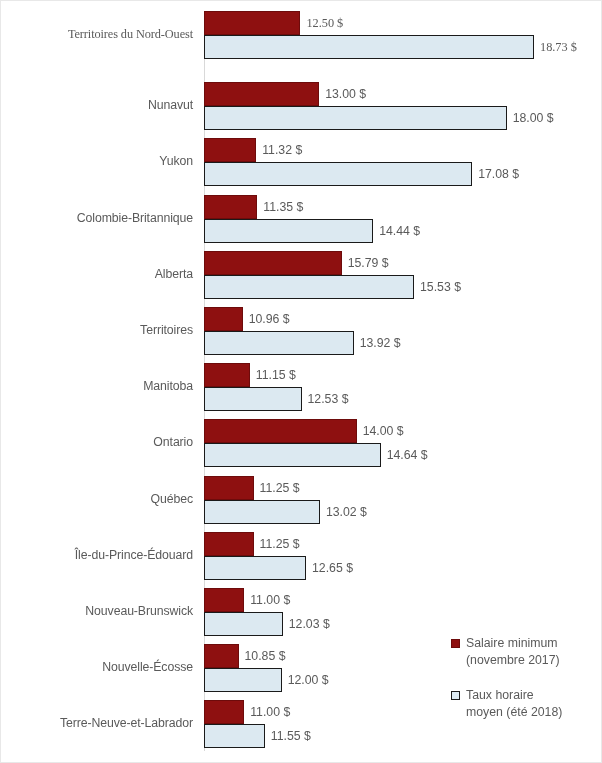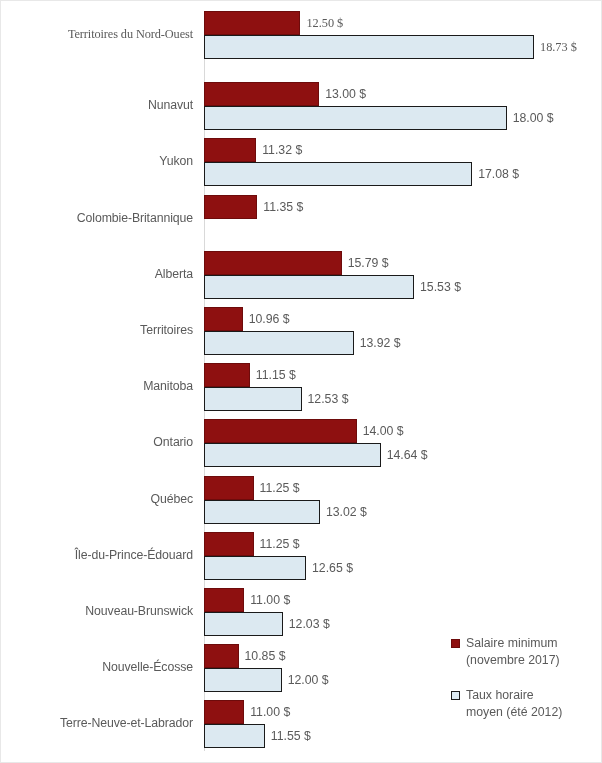--- a/index.html
+++ b/index.html
@@ -156,20 +156,24 @@
           <div class="bar-row" style="top: 24px; width: 399px;">
             <div class="bar avg-rate" title="Taux horaire moyen (été 2018): 17.08 $" style="width: 268.125px;"></div>
             <span class="bar-value" style="left: 274.125px;">17.08 $</span>
           </div>
         </div>
         <div class="cat-group" style="top: 193.6px; height: 48px;">
           <div class="cat-label" style="top: 16px;">Colombie-Britannique</div>
           <div class="bar-row" style="top: 0px; width: 399px;">
             <div class="bar min-wage" title="Salaire minimum (novembre 2017): 11.35 $" style="width: 53.25px;"></div>
             <span class="bar-value" style="left: 59.25px;">11.35 $</span>
+          </div>
+          <div class="bar-row" style="top: 24px; width: 399px;">
+            <div class="bar avg-rate" title="Taux horaire moyen (été 2018): 14.44 $" style="width: 169.125px;"></div>
+            <span class="bar-value" style="left: 175.125px;">14.44 $</span>
           </div>
         </div>
         <div class="cat-group" style="top: 249.8px; height: 48px;">
           <div class="cat-label" style="top: 16px;">Alberta</div>
           <div class="bar-row" style="top: 0px; width: 399px;">
             <div class="bar min-wage" title="Salaire minimum (novembre 2017): 13.60 $" style="width: 137.625px;"></div>
             <span class="bar-value" style="left: 143.625px;">15.79 $</span>
           </div>
           <div class="bar-row" style="top: 24px; width: 399px;">
             <div class="bar avg-rate" title="Taux horaire moyen (été 2018): 15.53 $" style="width: 210px;"></div>
@@ -269,17 +273,17 @@
 
   <div class="legend">
     <div class="legend-entry">
       <span class="legend-swatch min-wage"></span>
       <span class="legend-line">Salaire minimum</span>
       <span class="legend-line indent">(novembre 2017)</span>
     </div>
     <div class="legend-entry">
       <span class="legend-swatch avg-rate"></span>
       <span class="legend-line">Taux horaire</span>
-      <span class="legend-line indent">moyen (été 2012)</span>
+      <span class="legend-line indent">moyen (été 2018)</span>
     </div>
   </div>
 
 </div>
 
 </body></html>

